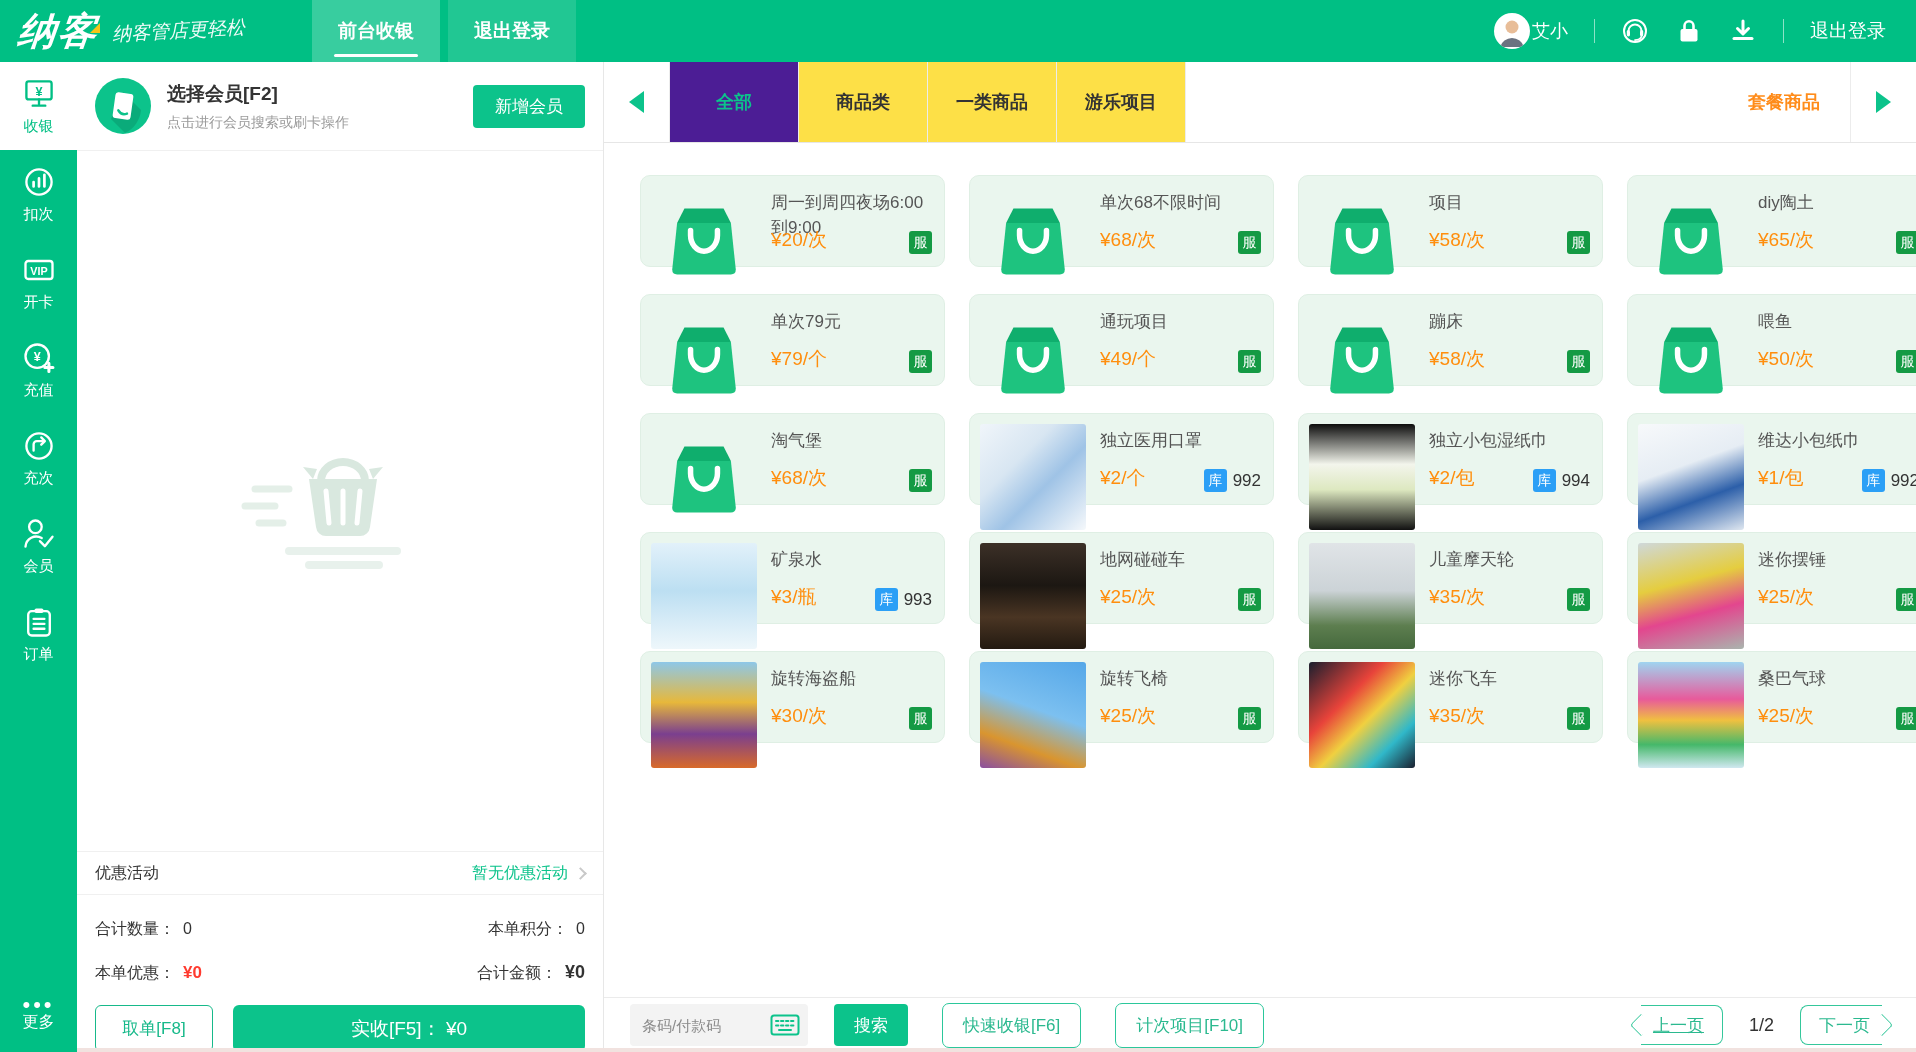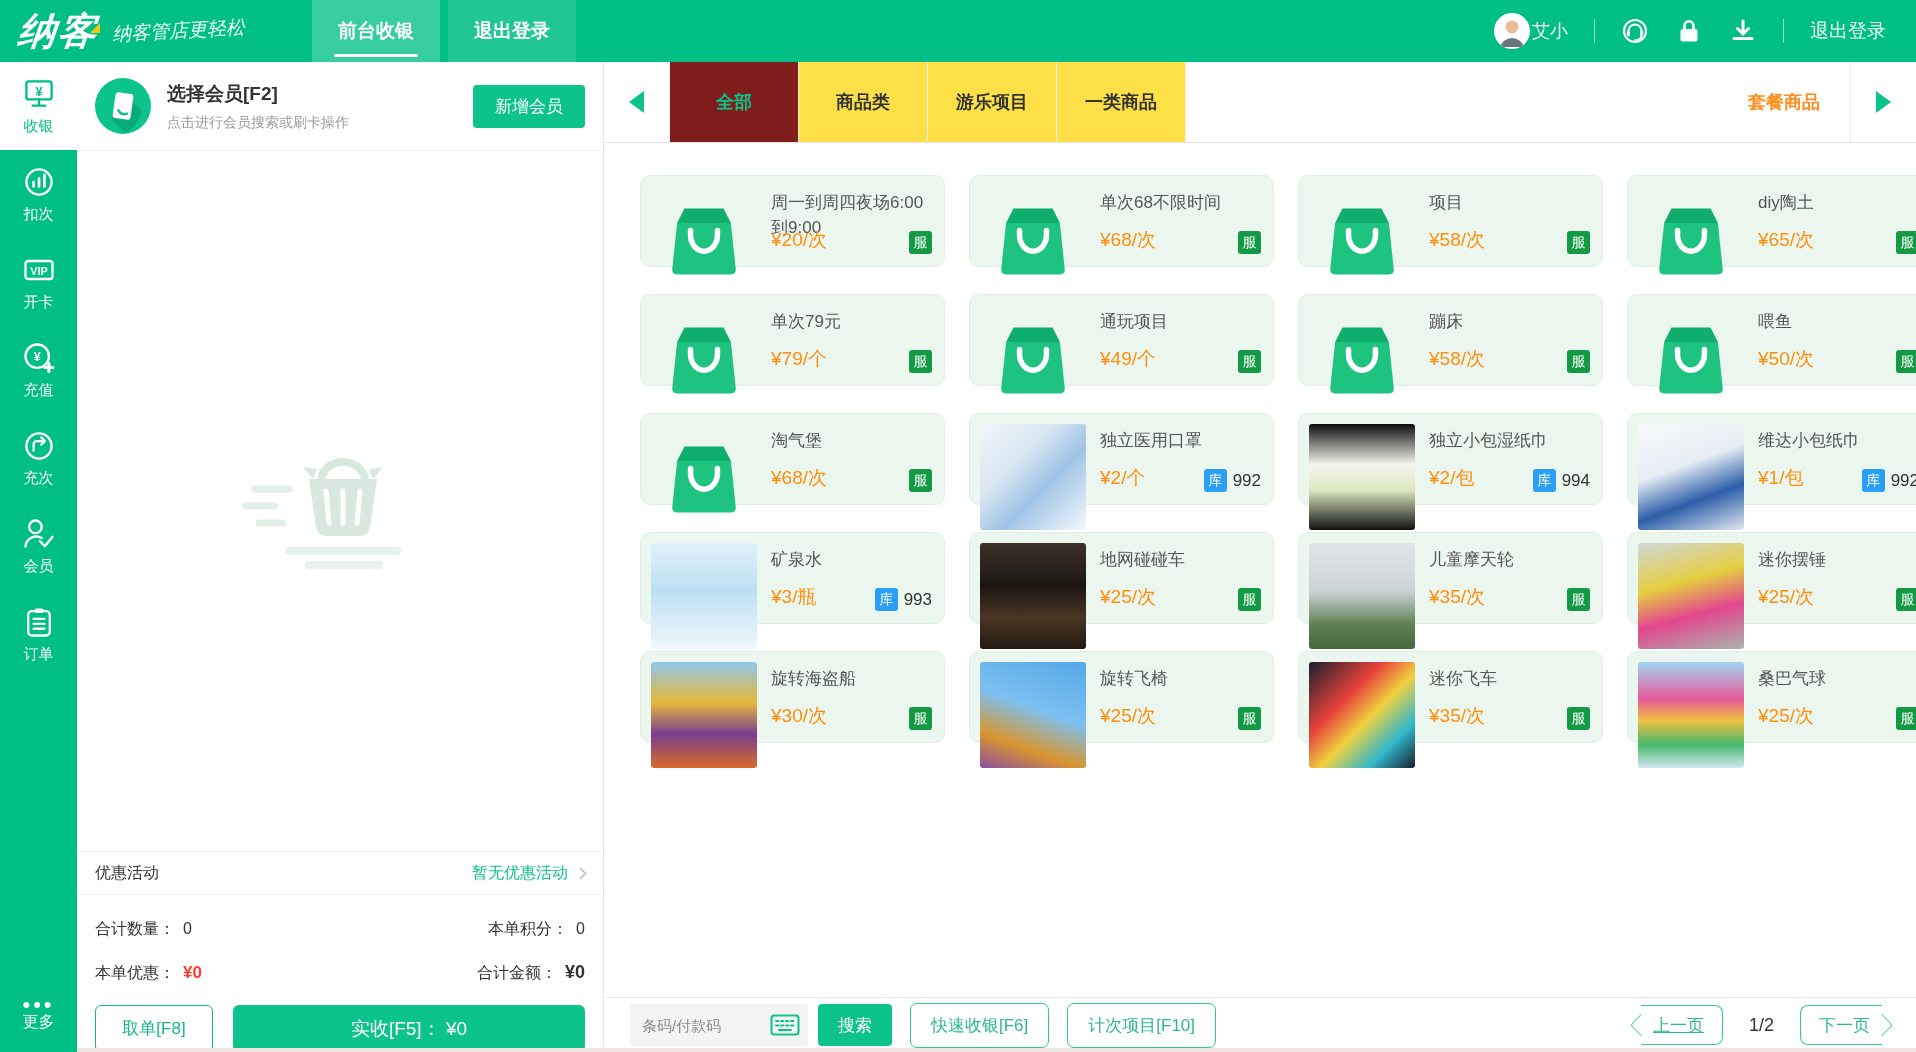--- a/index.html
+++ b/index.html
@@ -79,21 +79,21 @@
   .cat-bar { height:81px; display:flex; align-items:stretch; border-bottom:1px solid #e6e6e6; flex:none; }
   .nav-cell { width:66px; display:flex; align-items:center; justify-content:center; cursor:pointer; }
   .nav-cell.left { border-right:1px solid #ececec; }
   .nav-cell.right { border-left:1px solid #ececec; }
   .tri-l { width:0; height:0; border-top:11px solid transparent; border-bottom:11px solid transparent;
     border-right:15px solid #0CC38B; }
   .tri-r { width:0; height:0; border-top:11px solid transparent; border-bottom:11px solid transparent;
     border-left:15px solid #0CC38B; }
   .cat-tab { width:129px; display:flex; align-items:center; justify-content:center; font-size:18px;
     font-weight:bold; color:#333; border-right:1px solid #ececec; cursor:pointer; background:#fde047; }
-  .cat-tab.active { background:#7f1d1d; color:#0CC38B; }
+  .cat-tab.active { background:#4c1d95; color:#0CC38B; }
   .cat-spacer { flex:1; }
   .combo { display:flex; align-items:center; padding:0 30px; font-size:18px; font-weight:bold;
     color:#FF8C1A; cursor:pointer; }
 
   .grid { flex:1; padding:32px 20px 0 36px; display:grid; grid-template-columns:repeat(4,305px);
     gap:27px 24px; align-content:start; overflow:hidden; }
   .card { position:relative; height:92px; background:#EAF6EE; border:1px solid #DFEFE4;
     border-radius:10px; cursor:pointer; }
   .card-img { position:absolute; left:10px; top:10px; width:106px; height:106px; border-radius:3px;
     display:flex; align-items:center; justify-content:center; overflow:hidden; }
@@ -102,21 +102,21 @@
     line-height:1.45; max-height:52px; overflow:hidden; }
   .card-price { position:absolute; left:130px; bottom:13px; font-size:19px; color:#FF8E0D; }
   .card-badges { position:absolute; right:12px; bottom:12px; display:flex; align-items:center; gap:6px; }
   .badge { width:23px; height:23px; border-radius:3px; background:#149A44; color:#fff; font-size:14px;
     display:flex; align-items:center; justify-content:center; }
   .badge.stock { background:#2B9FF6; }
   .stock-num { font-size:17px; color:#333; }
 
   
   .bottom-bar { height:55px; border-top:1px solid #ebebeb; display:flex; align-items:center;
-    padding:0 20px 0 26px; gap:10px; flex:none; background:#fff; }
+    padding:0 20px 0 26px; gap:26px; flex:none; background:#fff; }
   .search-box { width:178px; height:42px; background:#f3f3f3; border-radius:4px; display:flex;
     align-items:center; padding:0 8px 0 12px; }
   .search-box input { flex:1; min-width:0; border:none; background:transparent; outline:none;
     font-size:15px; color:#333; font-family:inherit; }
   .search-box input::placeholder { color:#8a8a8a; }
   .kb-icon { width:30px; height:22px; flex:none; cursor:pointer; }
   .btn-search { width:74px; height:42px; background:#0CC38B; color:#fff; border:none; border-radius:4px;
     font-size:17px; cursor:pointer; font-family:inherit; }
   .btn-outline { height:45px; padding:0 20px; background:#fff; border:1px solid #2BC79B; color:#2BB98F;
     border-radius:7px; font-size:17px; cursor:pointer; margin-left:8px; font-family:inherit; }
@@ -321,24 +321,24 @@
         <div class="nav-cell left">
           <i class="tri-l"></i>
         </div>
         <div class="cat-tab active">
           <span>全部</span>
         </div>
         <div class="cat-tab">
           <span>商品类</span>
         </div>
         <div class="cat-tab">
+          <span>一类商品</span>
+        </div>
+        <div class="cat-tab">
           <span>游乐项目</span>
-        </div>
-        <div class="cat-tab">
-          <span>一类商品</span>
         </div>
         <div class="cat-spacer"></div>
         <div class="combo">
           <span>套餐商品</span>
         </div>
         <div class="nav-cell right">
           <i class="tri-r"></i>
         </div>
       </div>
 

